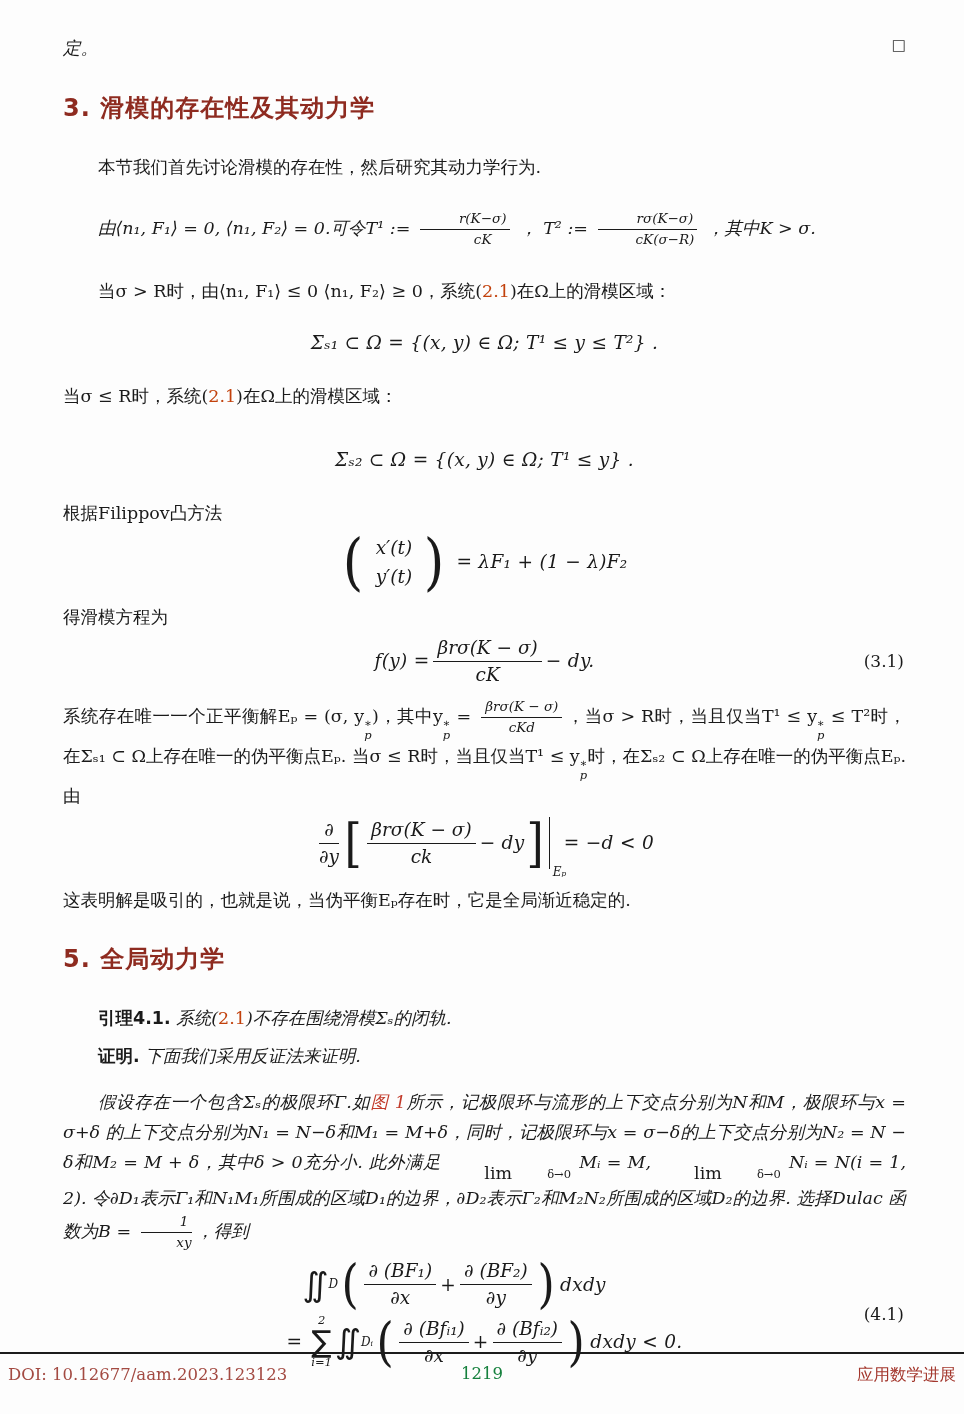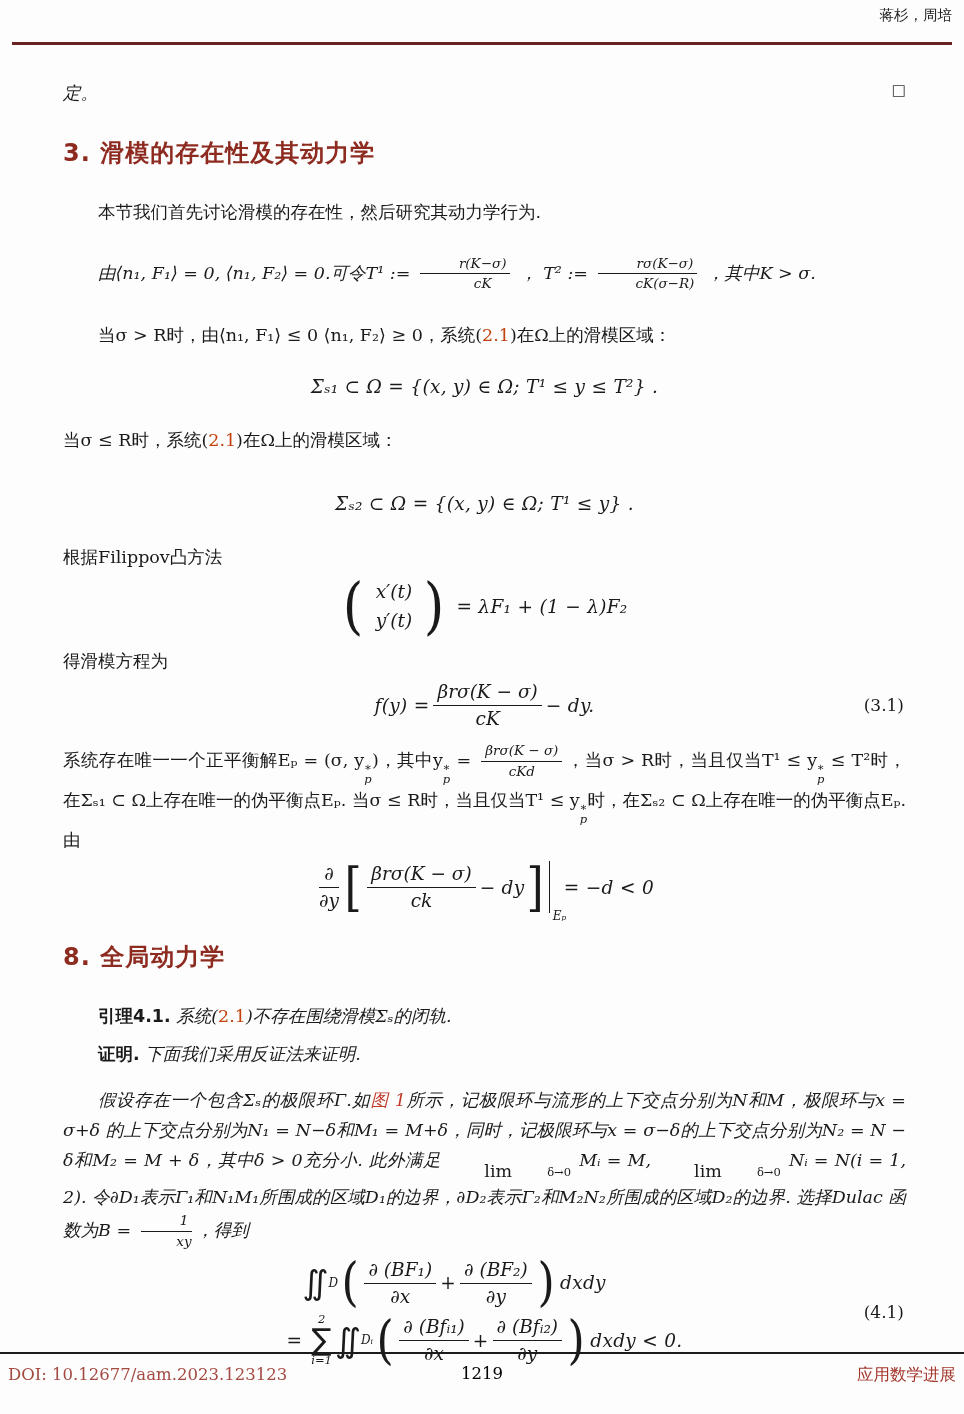--- a/index.html
+++ b/index.html
@@ -77,32 +77,28 @@
   .eqblock { display:inline-block; }
   .eqblock .l1 { margin-left:16px; display:flex; align-items:center; }
   .eqblock .l2 { margin-top:6px; display:flex; align-items:center; }
 
   
   .ftr { position:absolute; left:0; right:0; bottom:16px; }
   .ftr-rule { height:2px; background:#1c1c1c; border:none; }
   .ftr-line { display:flex; justify-content:space-between; align-items:baseline; padding:10px 8px 12px 8px; font-size:16.5px; }
   .ftr-doi { color:#a34a42; }
   .ftr-journal { color:#a3362c; }
-  .ftr-page { position:absolute; left:50%; transform:translateX(-50%); color:#000000; }
+  .ftr-page { position:absolute; left:50%; transform:translateX(-50%); color:#15803d; }
   .qed { font-size:15px; color:#333; }
 </style>
 </head>
 <body>
 
 <div class="page">
 
-  <div class="hdr">
-    <span class="hdr-authors">蒋杉，周培</span>
-    <hr class="hdr-rule">
-  </div>
 
   <div class="body-col">
 
     <div class="proof-tail">
       <span class="kai">定。</span>
       <span class="qed">□</span>
     </div>
 
     <h2 class="sec">3. 滑模的存在性及其动力学</h2>
 
@@ -195,22 +191,23 @@
         <span class="fd">ck</span>
       </span>
       <span class="math eqtext">− dy</span>
       <span class="bigp s52">]</span>
       <span class="evalbar">
           <span class="esub">Eₚ</span>
         </span>
       <span class="math eqtext" style="margin-left:14px;">= −d &lt; 0</span>
     </div>
 
-
-    <h2 class="sec" style="margin-top:28px;">8. 全局动力学</h2>
+    <p class="para" style="margin-top:16px;">这表明解是吸引的，也就是说，当伪平衡Eₚ存在时，它是全局渐近稳定的.</p>
+
+    <h2 class="sec" style="margin-top:28px;">5. 全局动力学</h2>
 
     <p class="para ind">
       <b style="font-family:'DejaVu Sans','Liberation Sans',sans-serif;">引理4.1.</b>
       <span class="kai">系统(</span><span class="ref">2.1</span><span class="kai">)不存在围绕滑模Σₛ的闭轨.</span>
     </p>
 
     <p class="para ind" style="margin-top:8px;">
       <b style="font-family:'DejaVu Sans','Liberation Sans',sans-serif;">证明.</b>
       <span class="kai">下面我们采用反证法来证明.</span>
     </p>

